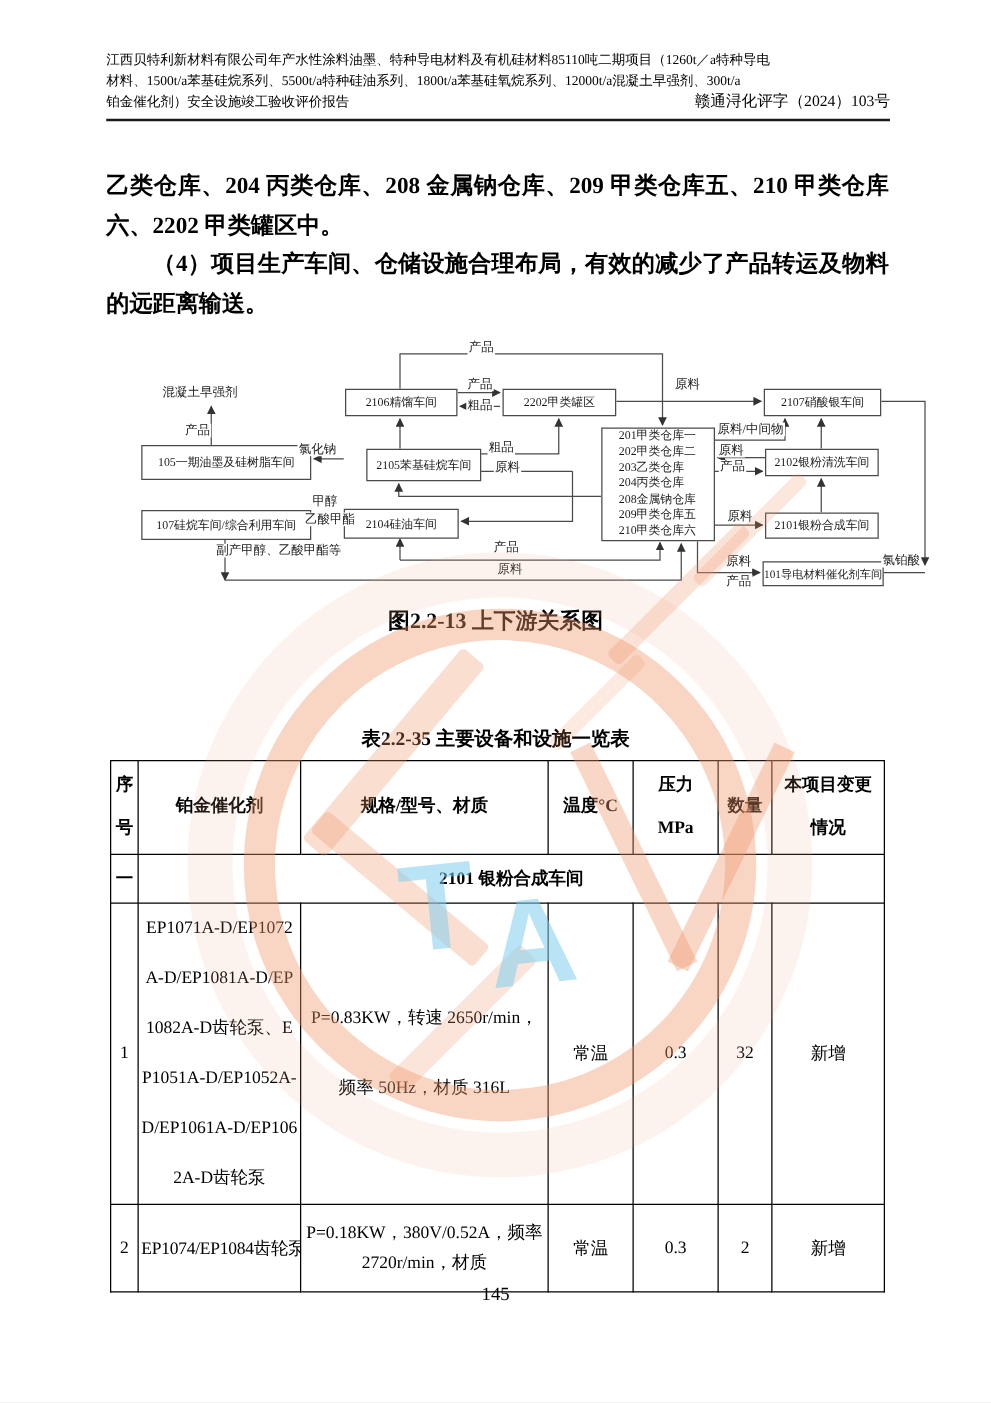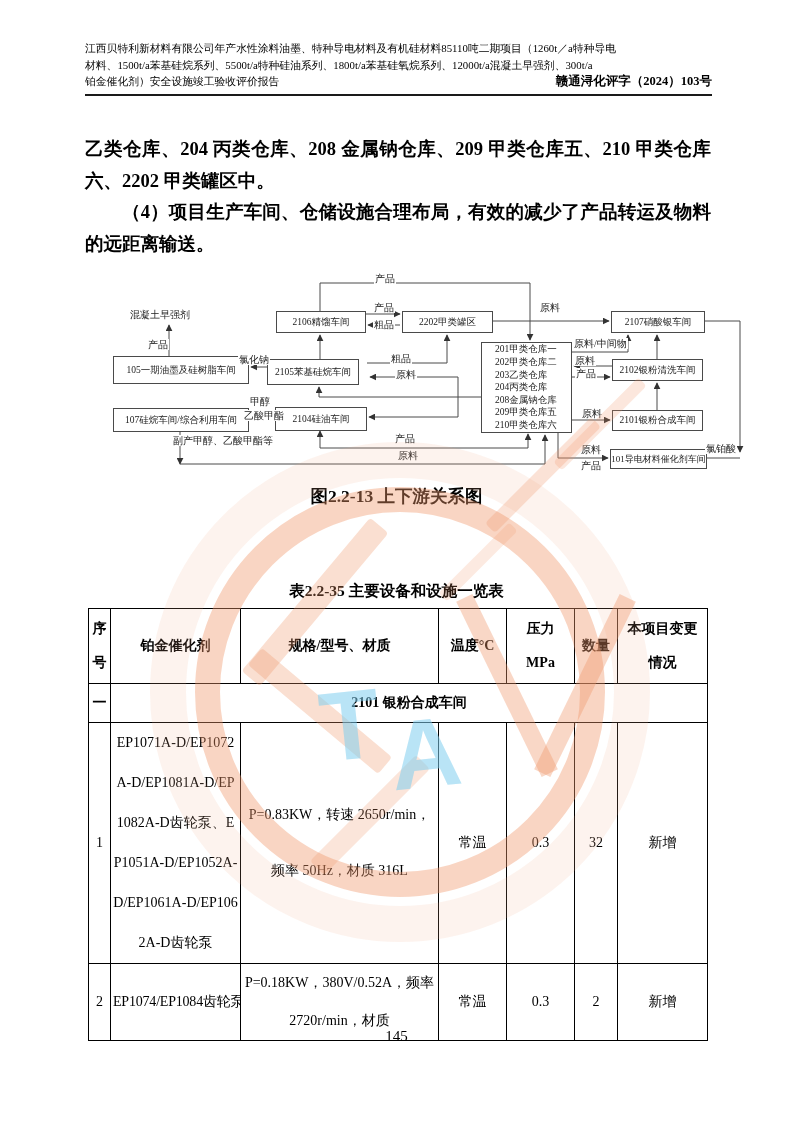--- a/index.html
+++ b/index.html
@@ -3,21 +3,21 @@
 <meta charset="utf-8">
 <style>
   html,body{margin:0;padding:0;background:#e8e8e8;}
   .page{position:relative;width:793px;height:1122px;background:#fff;margin:0 auto;
         font-family:"Liberation Serif","DejaVu Serif",serif;color:#000;overflow:hidden;}
 
   
   .hdr{position:absolute;left:85px;top:40px;width:627px;font-size:10.8px;line-height:16.5px;
        border-bottom:2px solid #1a1a1a;padding-bottom:4px;text-align:justify;}
   .hdr-l3{display:flex;justify-content:space-between;align-items:baseline;}
-  .hdr-doc{font-weight:bold;font-size:12.5px;white-space:nowrap;}
+  .hdr-doc{font-weight:normal;font-size:12.5px;white-space:nowrap;}
 
   
   .paras{position:absolute;left:85px;top:134px;width:626px;font-size:18.5px;line-height:31.5px;text-align:justify;font-weight:bold;}
   .paras p{margin:0;}
   .p2{text-indent:2em;}
 
   
   .diagram{position:absolute;left:85px;top:268px;width:660px;height:214px;font-size:10px;}
   .dsvg{position:absolute;left:0;top:0;}
   .dbox{position:absolute;border:1px solid #4a4a4a;background:#fff;display:flex;align-items:center;
@@ -34,21 +34,21 @@
   table.eq th,table.eq td{border:1px solid #000;padding:0 2px;vertical-align:middle;text-align:center;
         font-size:14px;overflow:hidden;}
   table.eq th{font-weight:bold;line-height:34px;white-space:pre-line;}
   .r-head{height:75px;}
   .r-group{height:39px;}
   .r-group td{font-weight:bold;}
   .r1{height:228px;}
   .r1 .name{line-height:40px;word-break:break-all;}
   .r1 .spec{line-height:56px;}
   .r2{height:70px;}
-  .r2 .spec{line-height:38px;}
+  .r2 .spec{line-height:24px;}
   .tight{white-space:nowrap;font-size:13px;letter-spacing:-0.2px;}
 
   .pageno{position:absolute;left:0;top:1028px;width:100%;text-align:center;font-size:15px;}
 
   
   .wm{position:absolute;left:0;top:0;width:793px;height:1122px;pointer-events:none;z-index:50;}
   .wm *{position:absolute;}
   .wm-ring1{left:195px;top:487px;width:410px;height:410px;border:25px solid rgba(240,149,104,0.40);
             border-radius:50%;box-sizing:border-box;}
   .wm-ring2{left:150px;top:442px;width:500px;height:500px;border:36px solid rgba(243,172,138,0.15);
@@ -117,21 +117,21 @@
         <path d="M235,180 V163" marker-end="url(#ah)"></path>
         <path d="M235,180 H443 V166" marker-end="url(#ah)"></path>
         <path d="M95,164 V196" marker-end="url(#ah)"></path>
         <path d="M95,196 H460 V167" marker-end="url(#ah)"></path>
       </g>
     </svg>
 
     <div class="dbox" style="left:28px;top:88px;width:136px;height:28px;">105一期油墨及硅树脂车间</div>
     <div class="dbox" style="left:28px;top:140px;width:136px;height:24px;">107硅烷车间/综合利用车间</div>
     <div class="dbox" style="left:191px;top:43px;width:90px;height:22px;">2106精馏车间</div>
-    <div class="dbox" style="left:182px;top:91px;width:92px;height:26px;">2105苯基硅烷车间</div>
+    <div class="dbox" style="left:208px;top:91px;width:92px;height:26px;">2105苯基硅烷车间</div>
     <div class="dbox" style="left:190px;top:139px;width:92px;height:24px;">2104硅油车间</div>
     <div class="dbox" style="left:317px;top:43px;width:91px;height:22px;">2202甲类罐区</div>
     <div class="dbox multi" style="left:396px;top:74px;width:91px;height:91px;">201甲类仓库一
 202甲类仓库二
 203乙类仓库
 204丙类仓库
 208金属钠仓库
 209甲类仓库五
 210甲类仓库六</div>
     <div class="dbox" style="left:526px;top:43px;width:94px;height:22px;">2107硝酸银车间</div>

